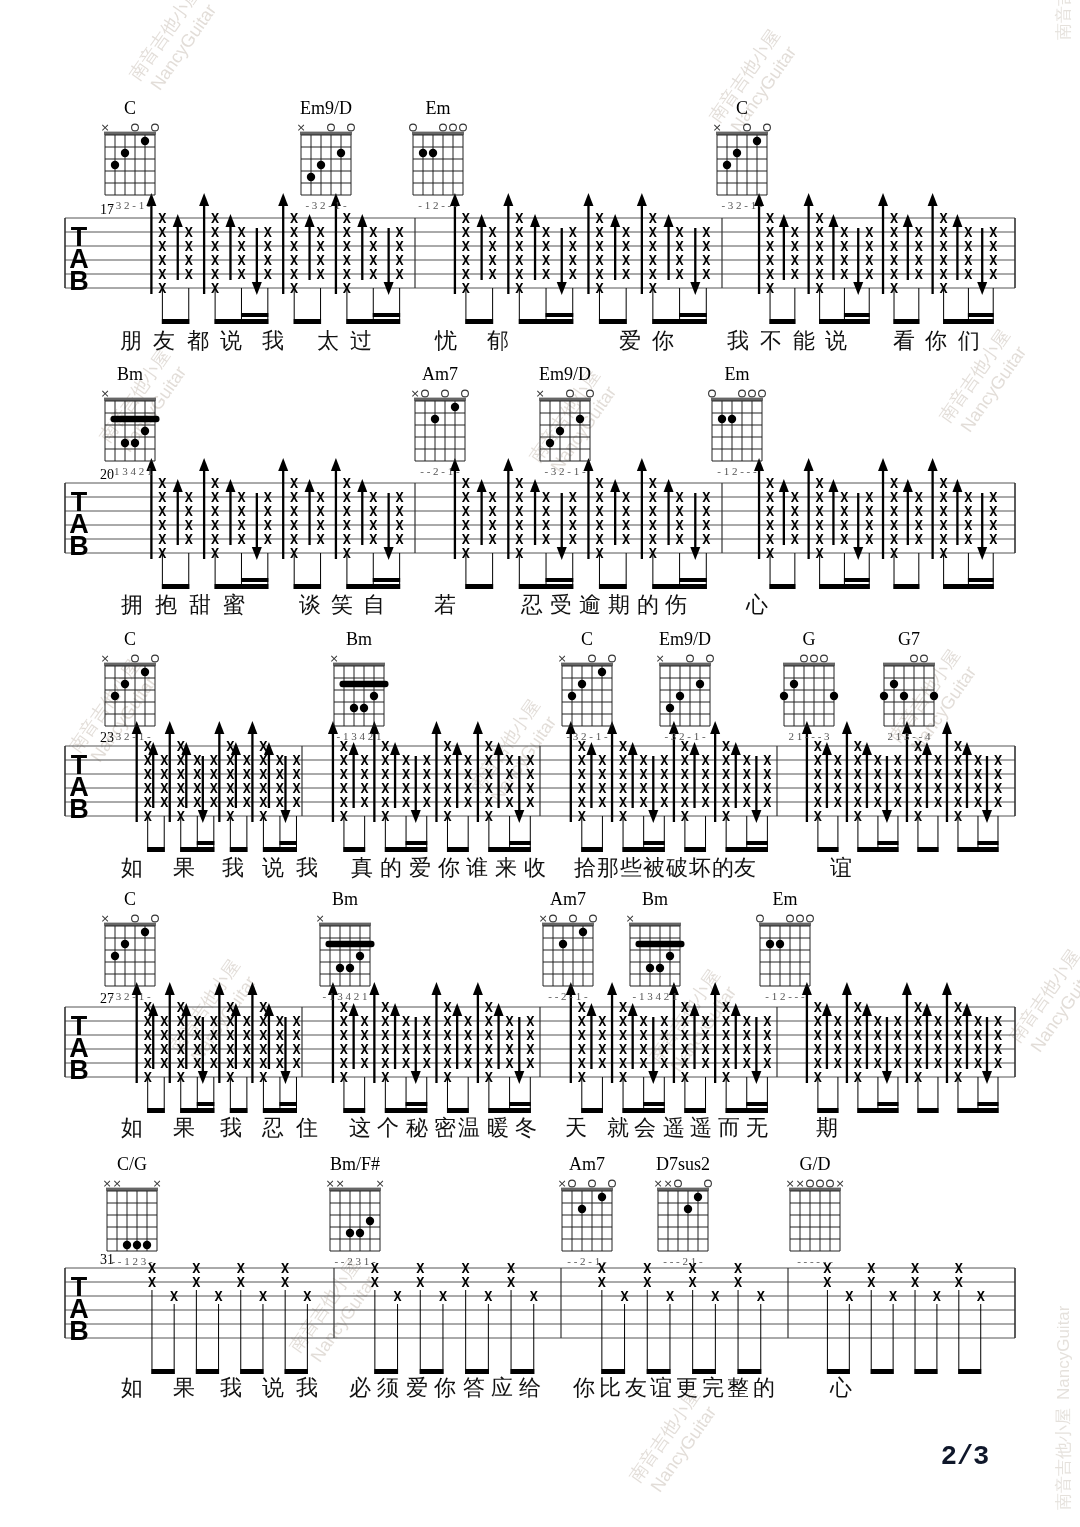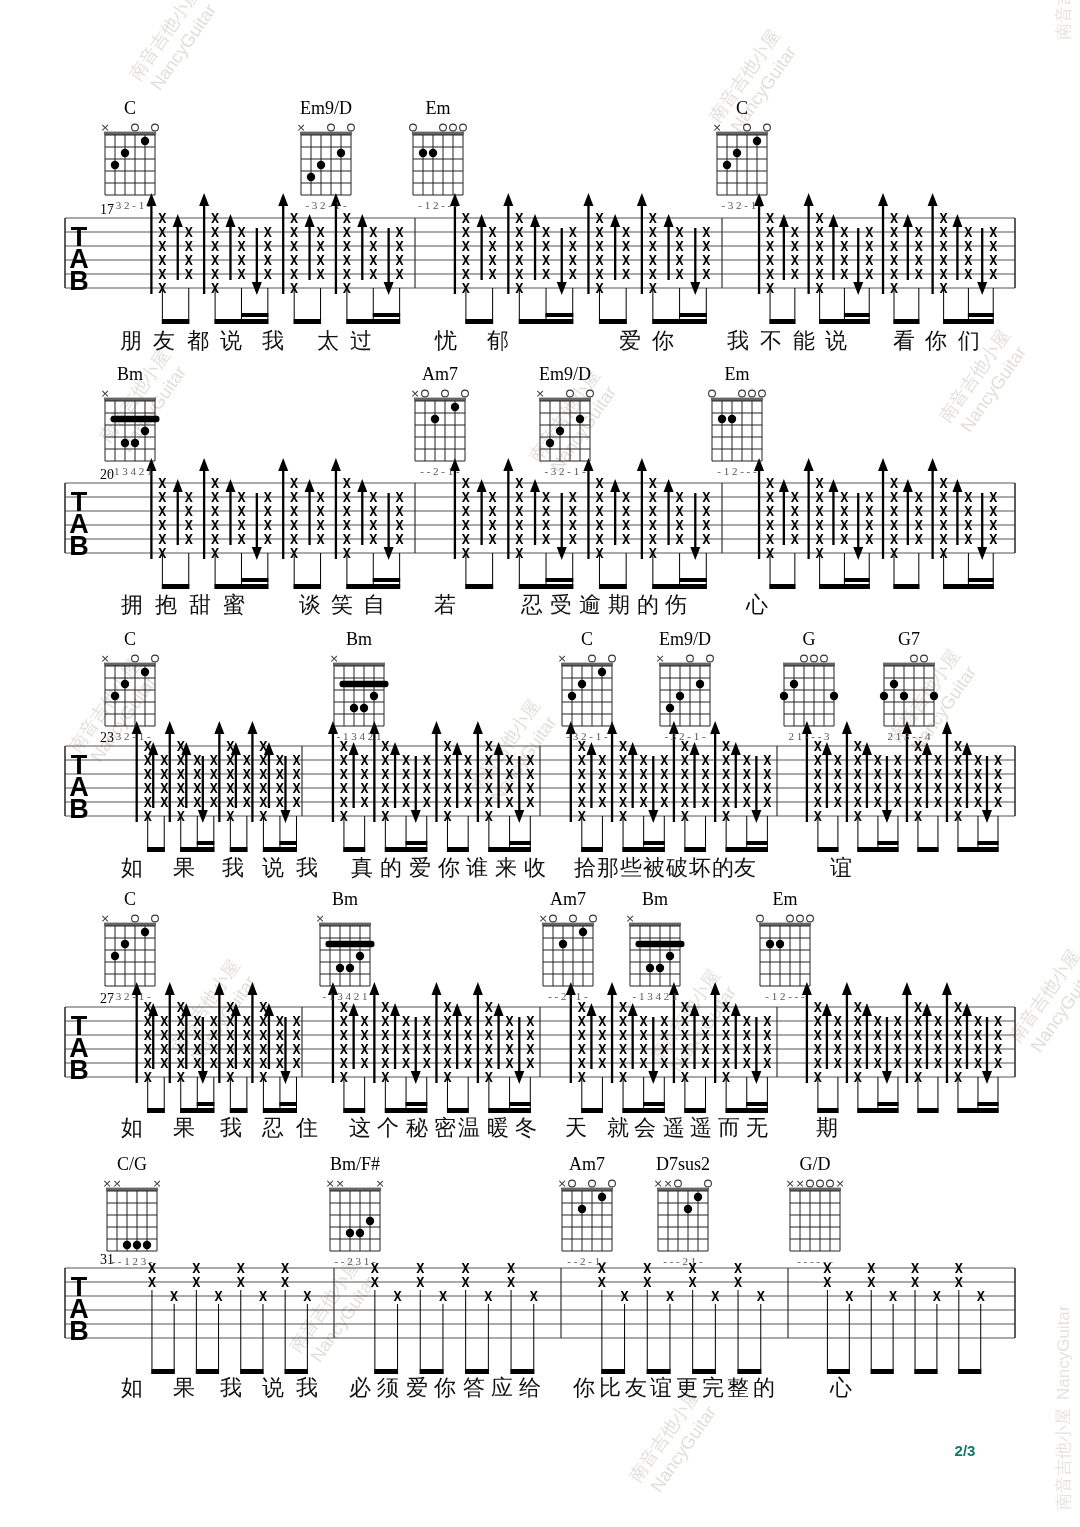--- a/index.html
+++ b/index.html
@@ -5,21 +5,21 @@
   html,body{margin:0;padding:0;background:#888;}
   #page{position:relative;width:1080px;height:1527px;margin:0 auto;background:#ffffff;overflow:hidden;
         font-family:"Liberation Sans","DejaVu Sans",sans-serif;}
   #score{position:absolute;left:0;top:0;}
   svg text{user-select:none;}
   .wm{position:absolute;transform:rotate(-55deg);color:rgba(178,166,152,0.38);
       font-size:18px;line-height:1.25;text-align:center;white-space:nowrap;pointer-events:none;}
   .wm-v{position:absolute;transform:rotate(-90deg);transform-origin:left top;
       color:rgba(178,166,152,0.34);font-size:17px;white-space:nowrap;pointer-events:none;}
   #page-number{position:absolute;left:925px;top:1442px;width:80px;text-align:center;
-      font-weight:bold;font-size:15px;color:#0f766e;font-family:Liberation Sans, sans-serif;}
+      font-weight:bold;font-size:27px;color:#0f172a;font-family:Liberation Mono, monospace;}
 </style>
 </head>
 <body>
 
 <div id="page">
   <div id="watermarks">
       <div class="wm" style="left: 120px; top: 18px;">
         <div>南音吉他小屋</div>
         <div>NancyGuitar</div>
       </div>

